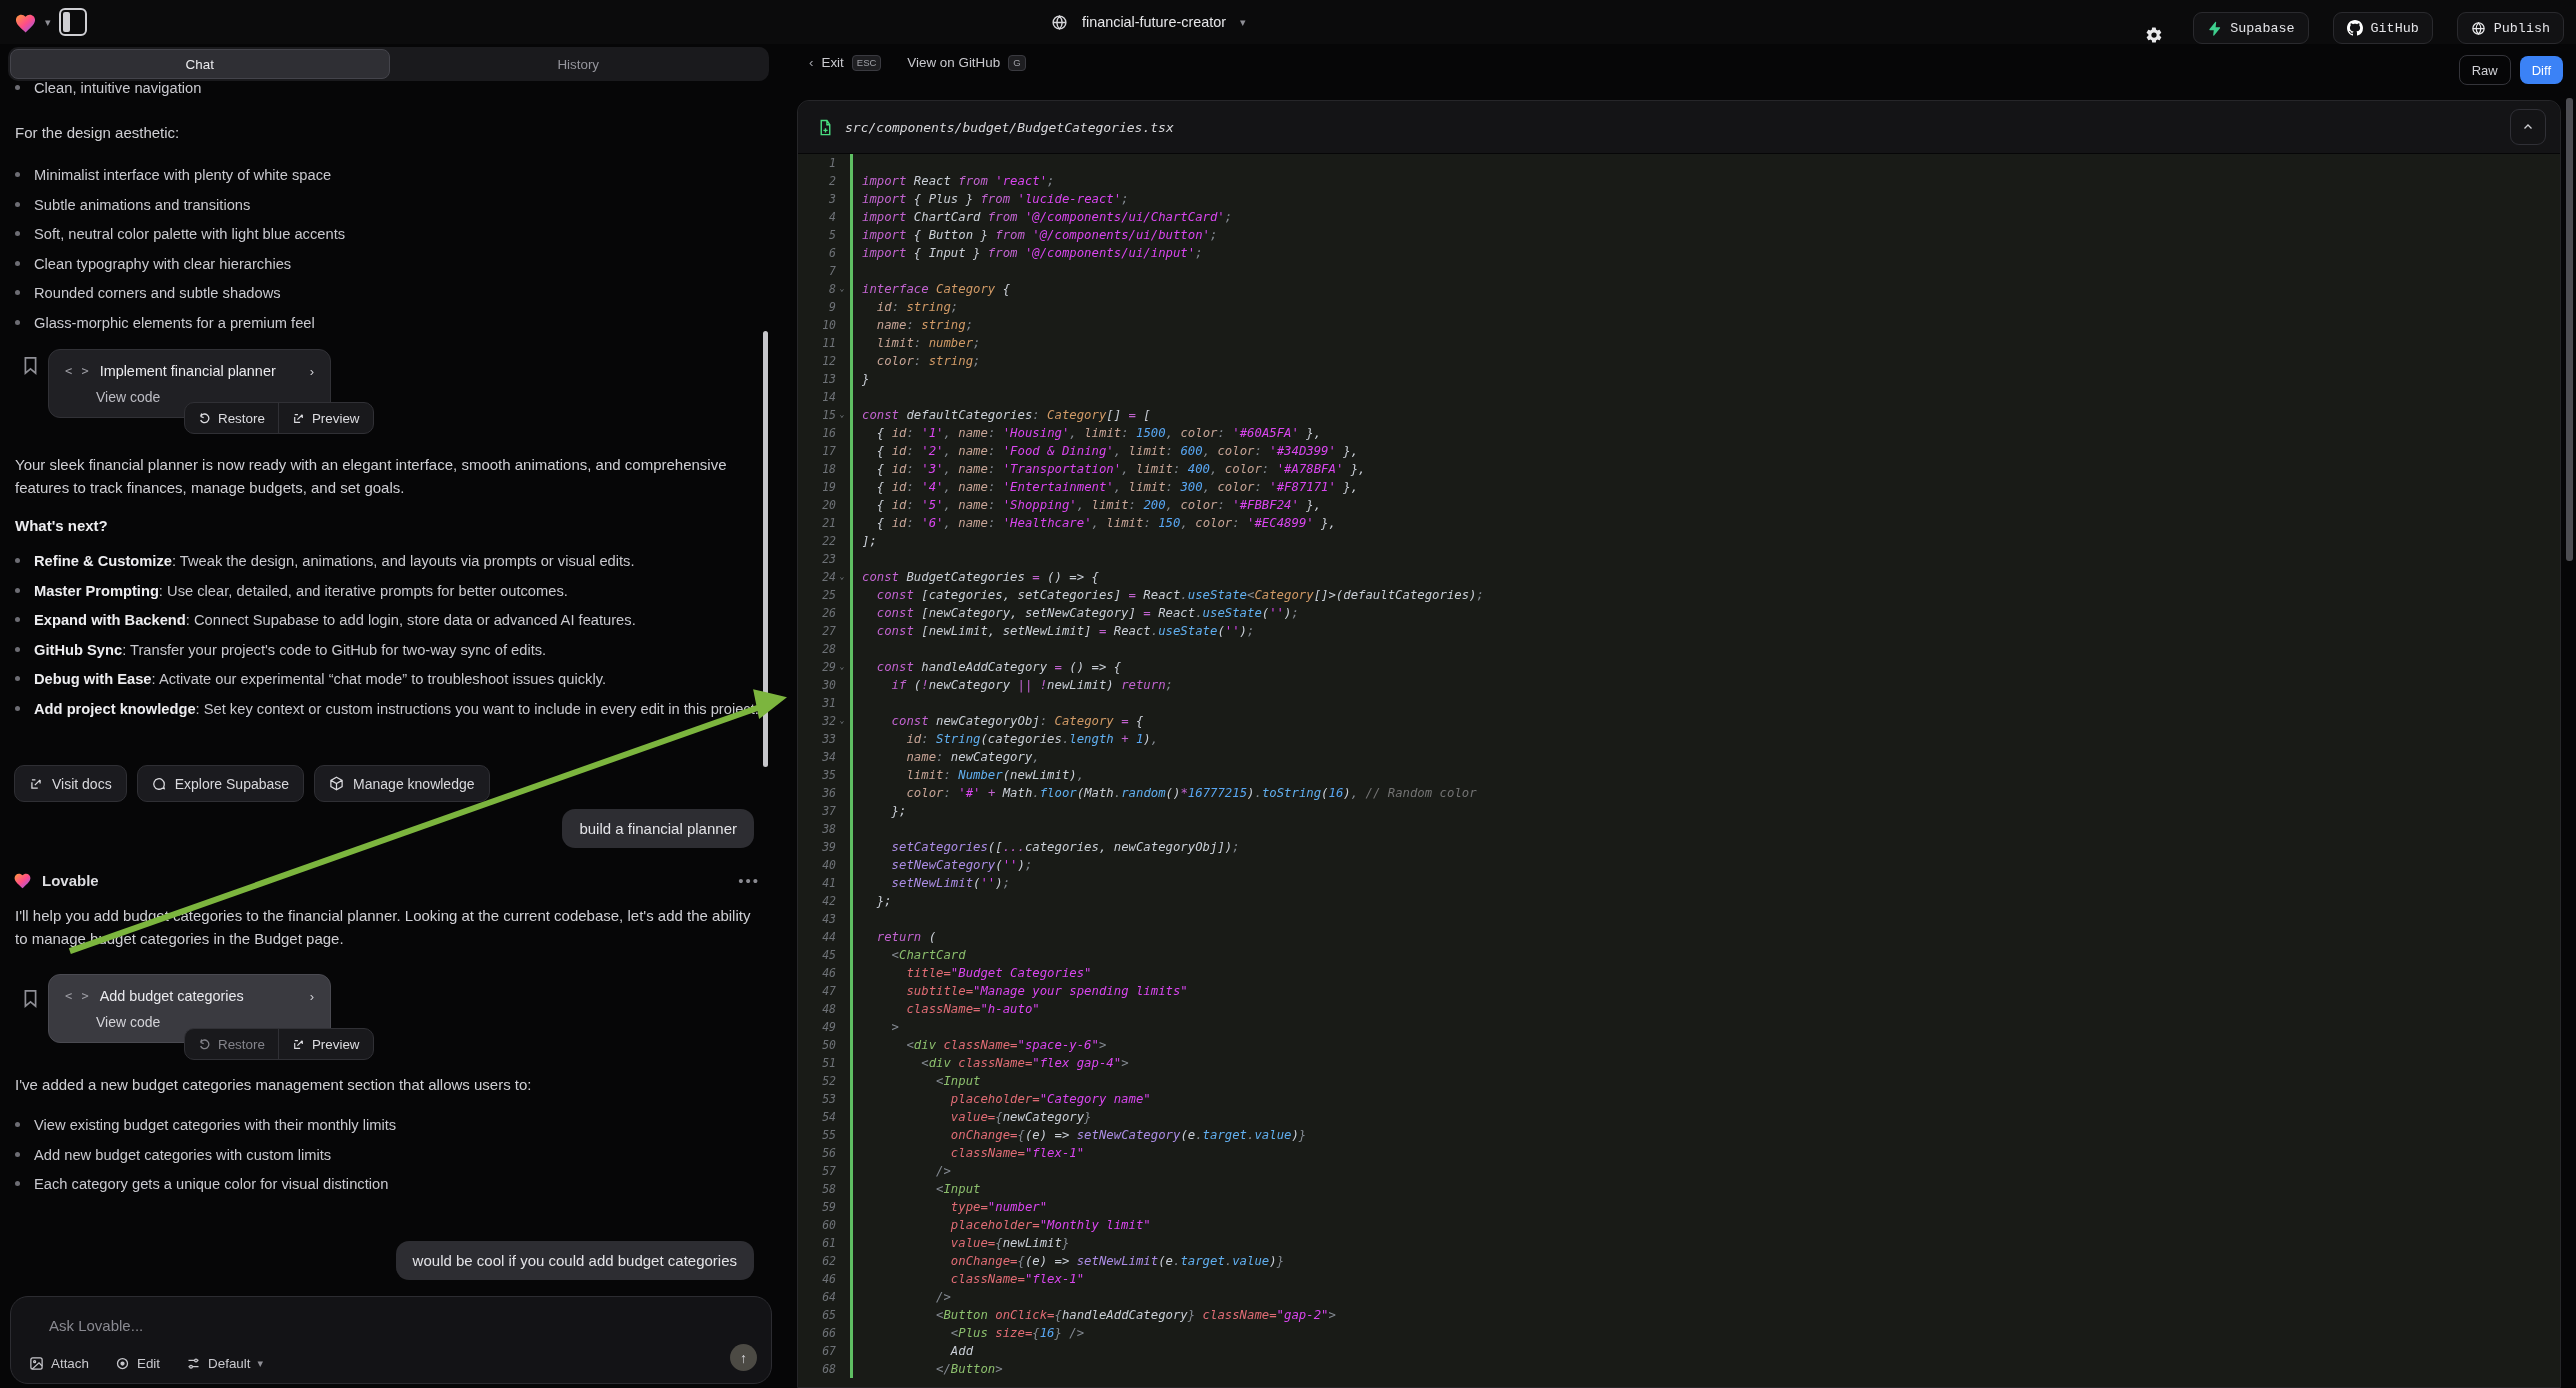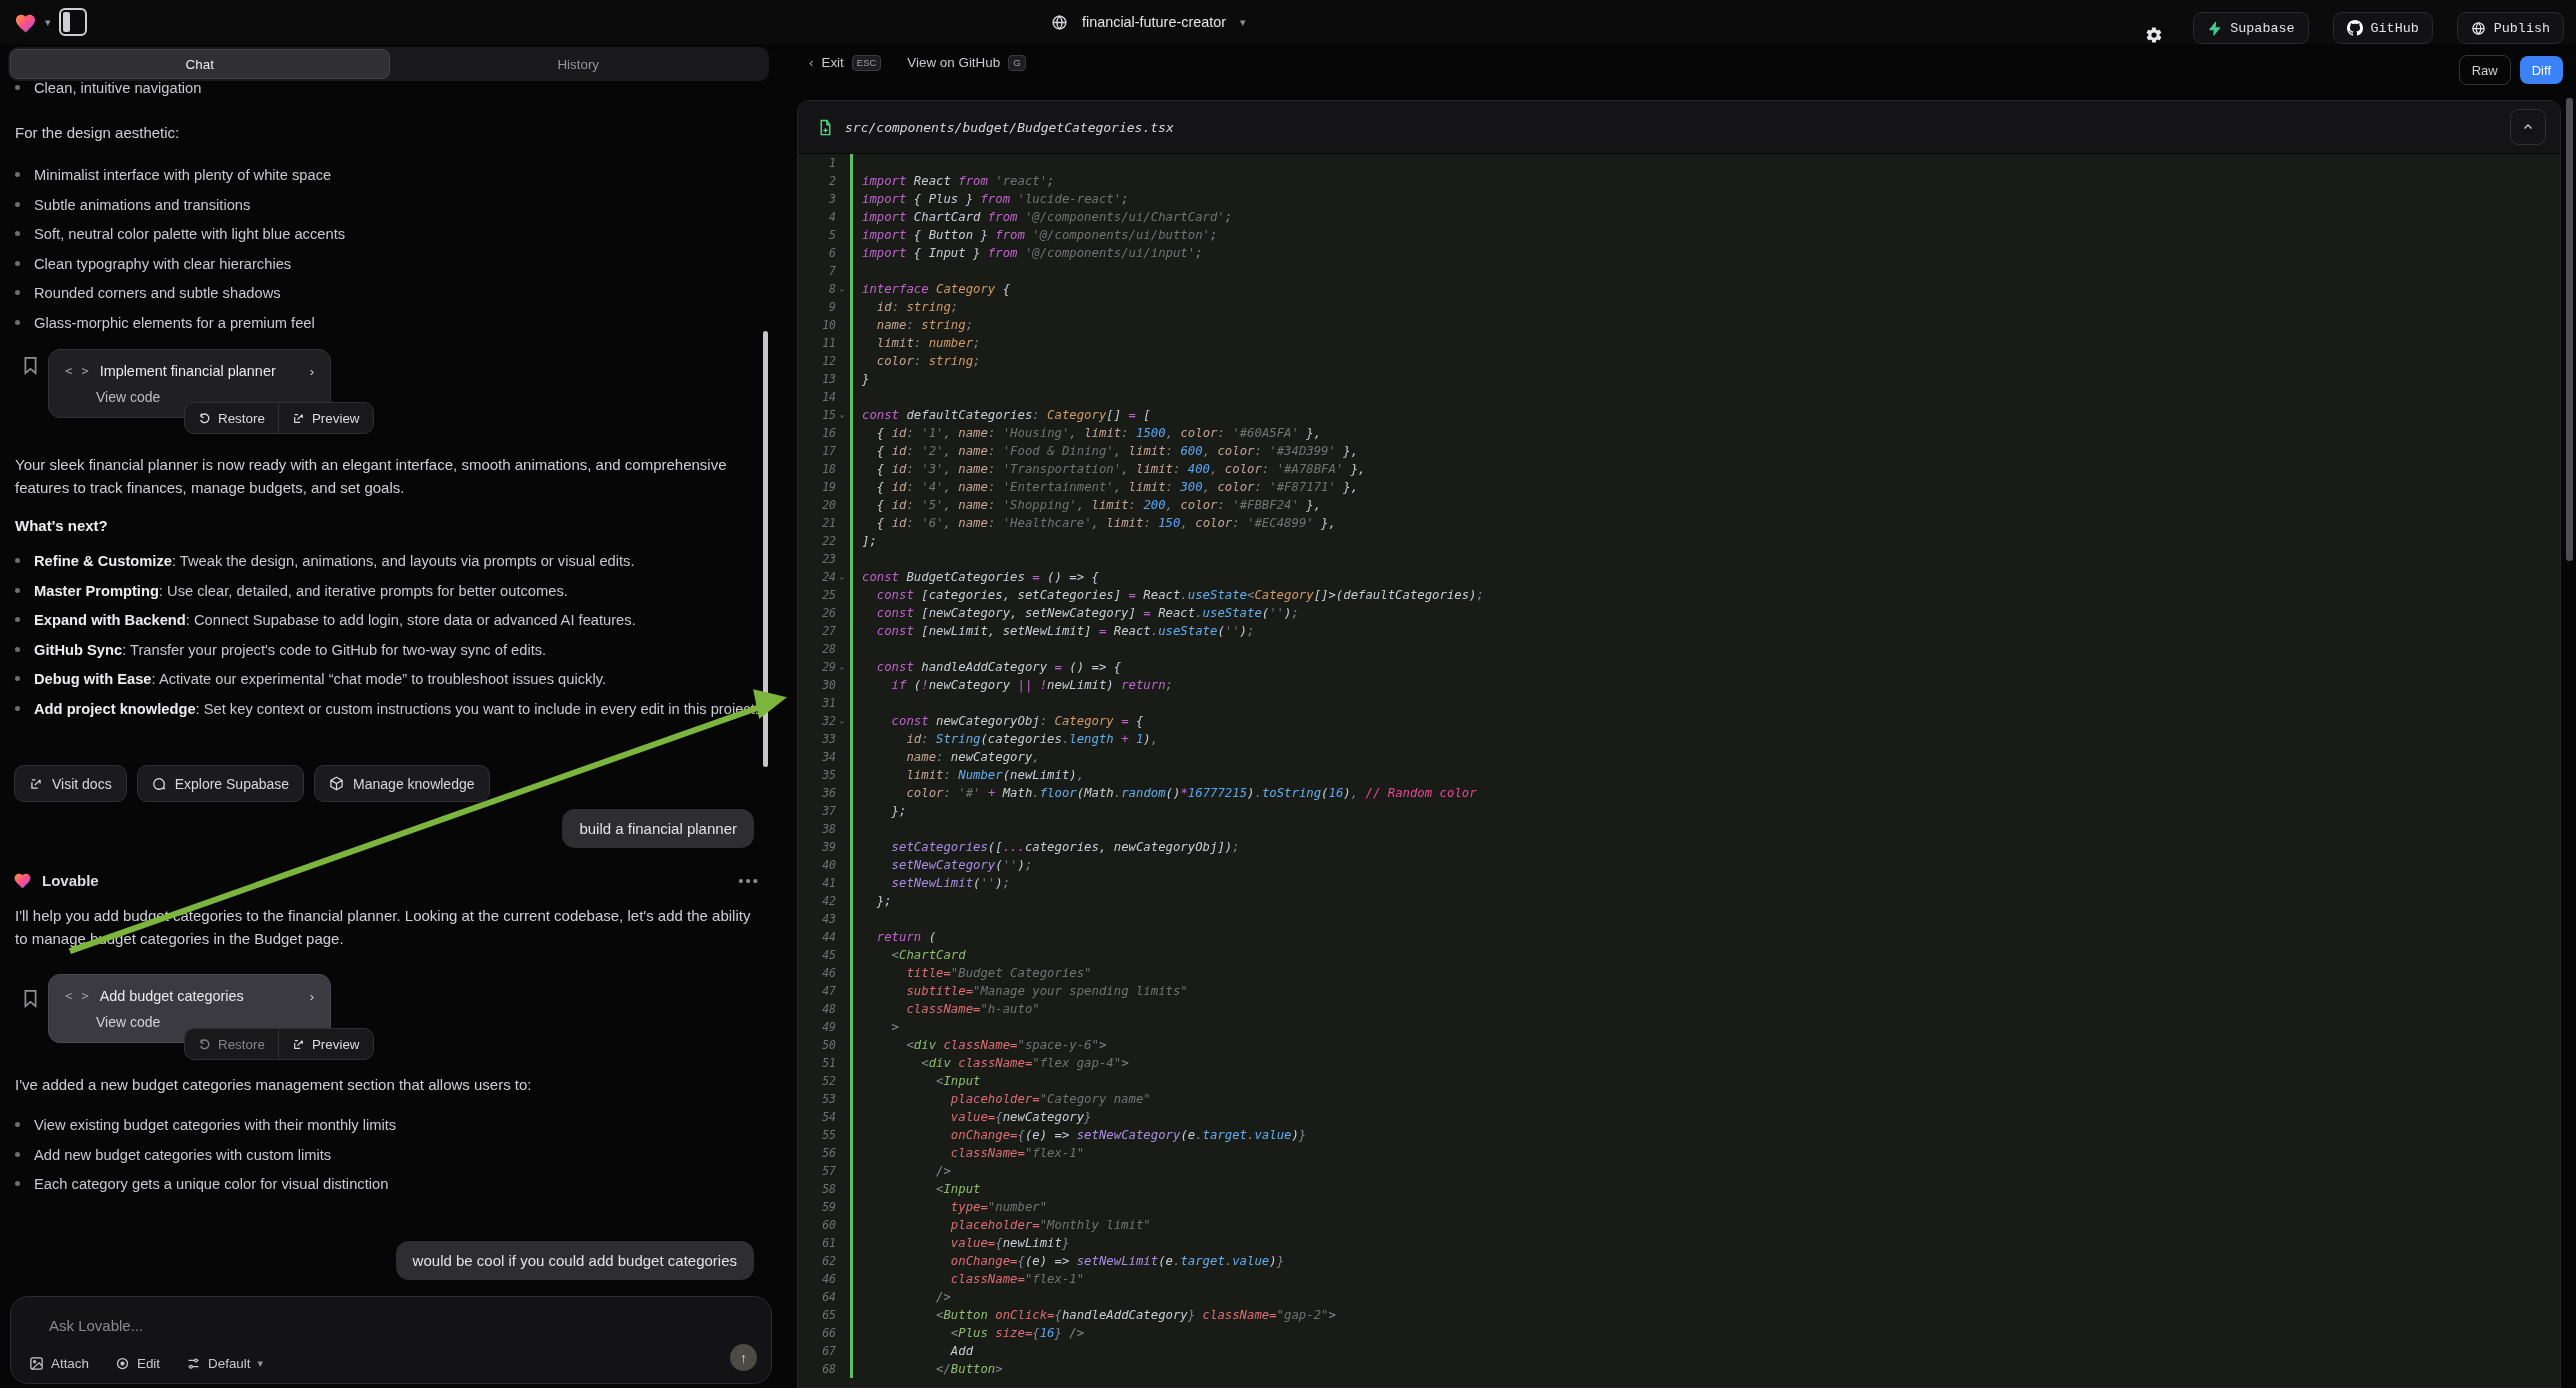--- a/index.html
+++ b/index.html
@@ -57,23 +57,23 @@
   #code-card{left:797px;top:100px;width:1764px;height:1288px;background:#17191a;border:1px solid #262629;border-radius:12px 12px 0 0;box-sizing:border-box;overflow:hidden;font-style:italic;}
   #code-hdr{height:52px;display:flex;align-items:center;padding:0 14px 0 20px;border-bottom:1px solid #060607;background:#141416;}
   #file-path{margin-left:12px;font-family:"DejaVu Sans Mono",monospace;font-size:13px;color:#d8d8dc;}
   .collapse-btn{margin-left:auto;width:34px;height:34px;border:1px solid #303036;border-radius:9px;display:flex;align-items:center;justify-content:center;color:#cfcfd3;font-size:12px;}
   #code-area{position:relative;height:1237px;background:#191b17;}
   .code-row{display:flex;height:18px;align-items:center;font-family:"DejaVu Sans Mono",monospace;font-size:12.3px;white-space:pre;}
   .ln{width:38px;text-align:right;color:#6e7277;font-size:11.5px;flex:none;}
   .fold{width:12px;text-align:center;color:#7c8187;font-size:8px;flex:none;line-height:8px;}
   .gborder{width:3px;align-self:stretch;background:#5fbf63;flex:none;margin-left:2px;}
   .code-txt{padding-left:9px;}
-  .t-kw{color:#c163cf;} .t-pln{color:#c9ced6;} .t-pun{color:#848a92;} .t-str{color:#737373;}
+  .t-kw{color:#c163cf;} .t-pln{color:#c9ced6;} .t-pun{color:#848a92;} .t-str{color:#d946ef;}
   .t-typ{color:#d19a66;} .t-num{color:#58a6f2;} .t-fn{color:#ab8ce4;} .t-bi{color:#61afef;}
-  .t-attr{color:#e06c75;} .t-tag{color:#8cbf6d;} .t-cmt{color:#ec4899;} .t-prop{color:#c7a496;} .t-op{color:#c163cf;}
+  .t-attr{color:#e06c75;} .t-tag{color:#8cbf6d;} .t-cmt{color:#737373;} .t-prop{color:#c7a496;} .t-op{color:#c163cf;}
   svg{display:block;}
 </style>
 </head>
 <body>
 
 <div class="abs" id="topbar">
   <div class="abs tb-left">
     <span>
       <svg width="23" height="21" viewBox="0 0 24 22">
           <defs>

